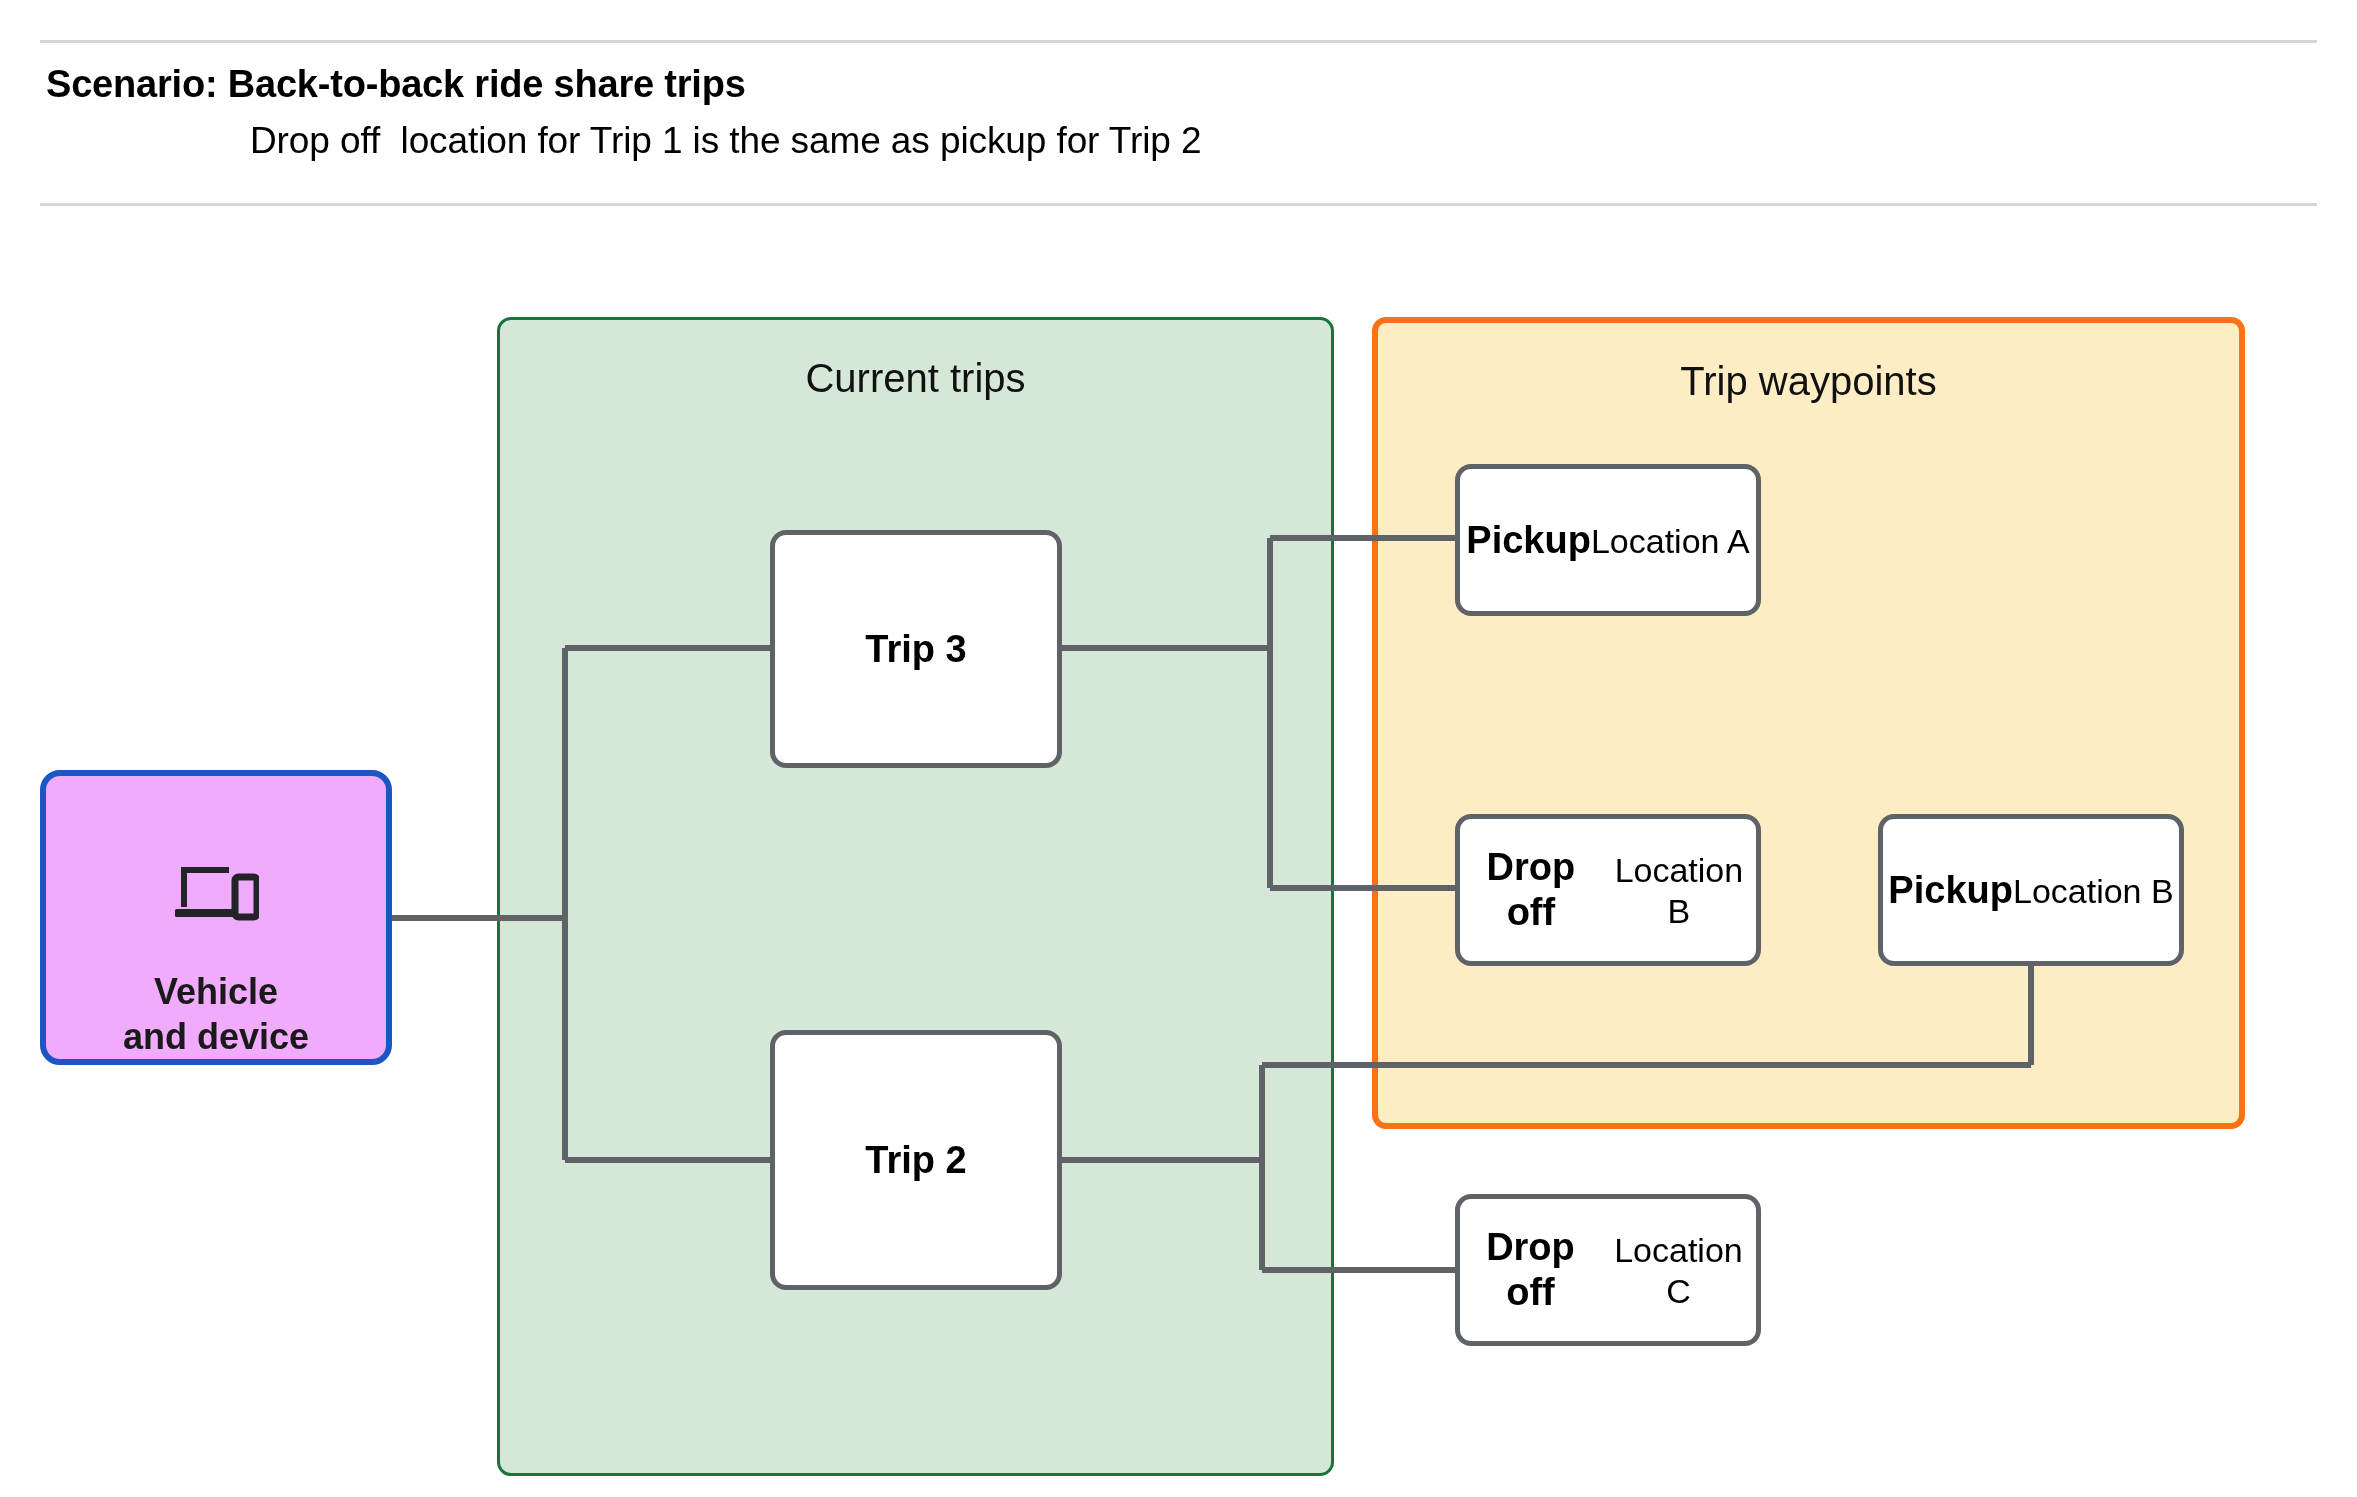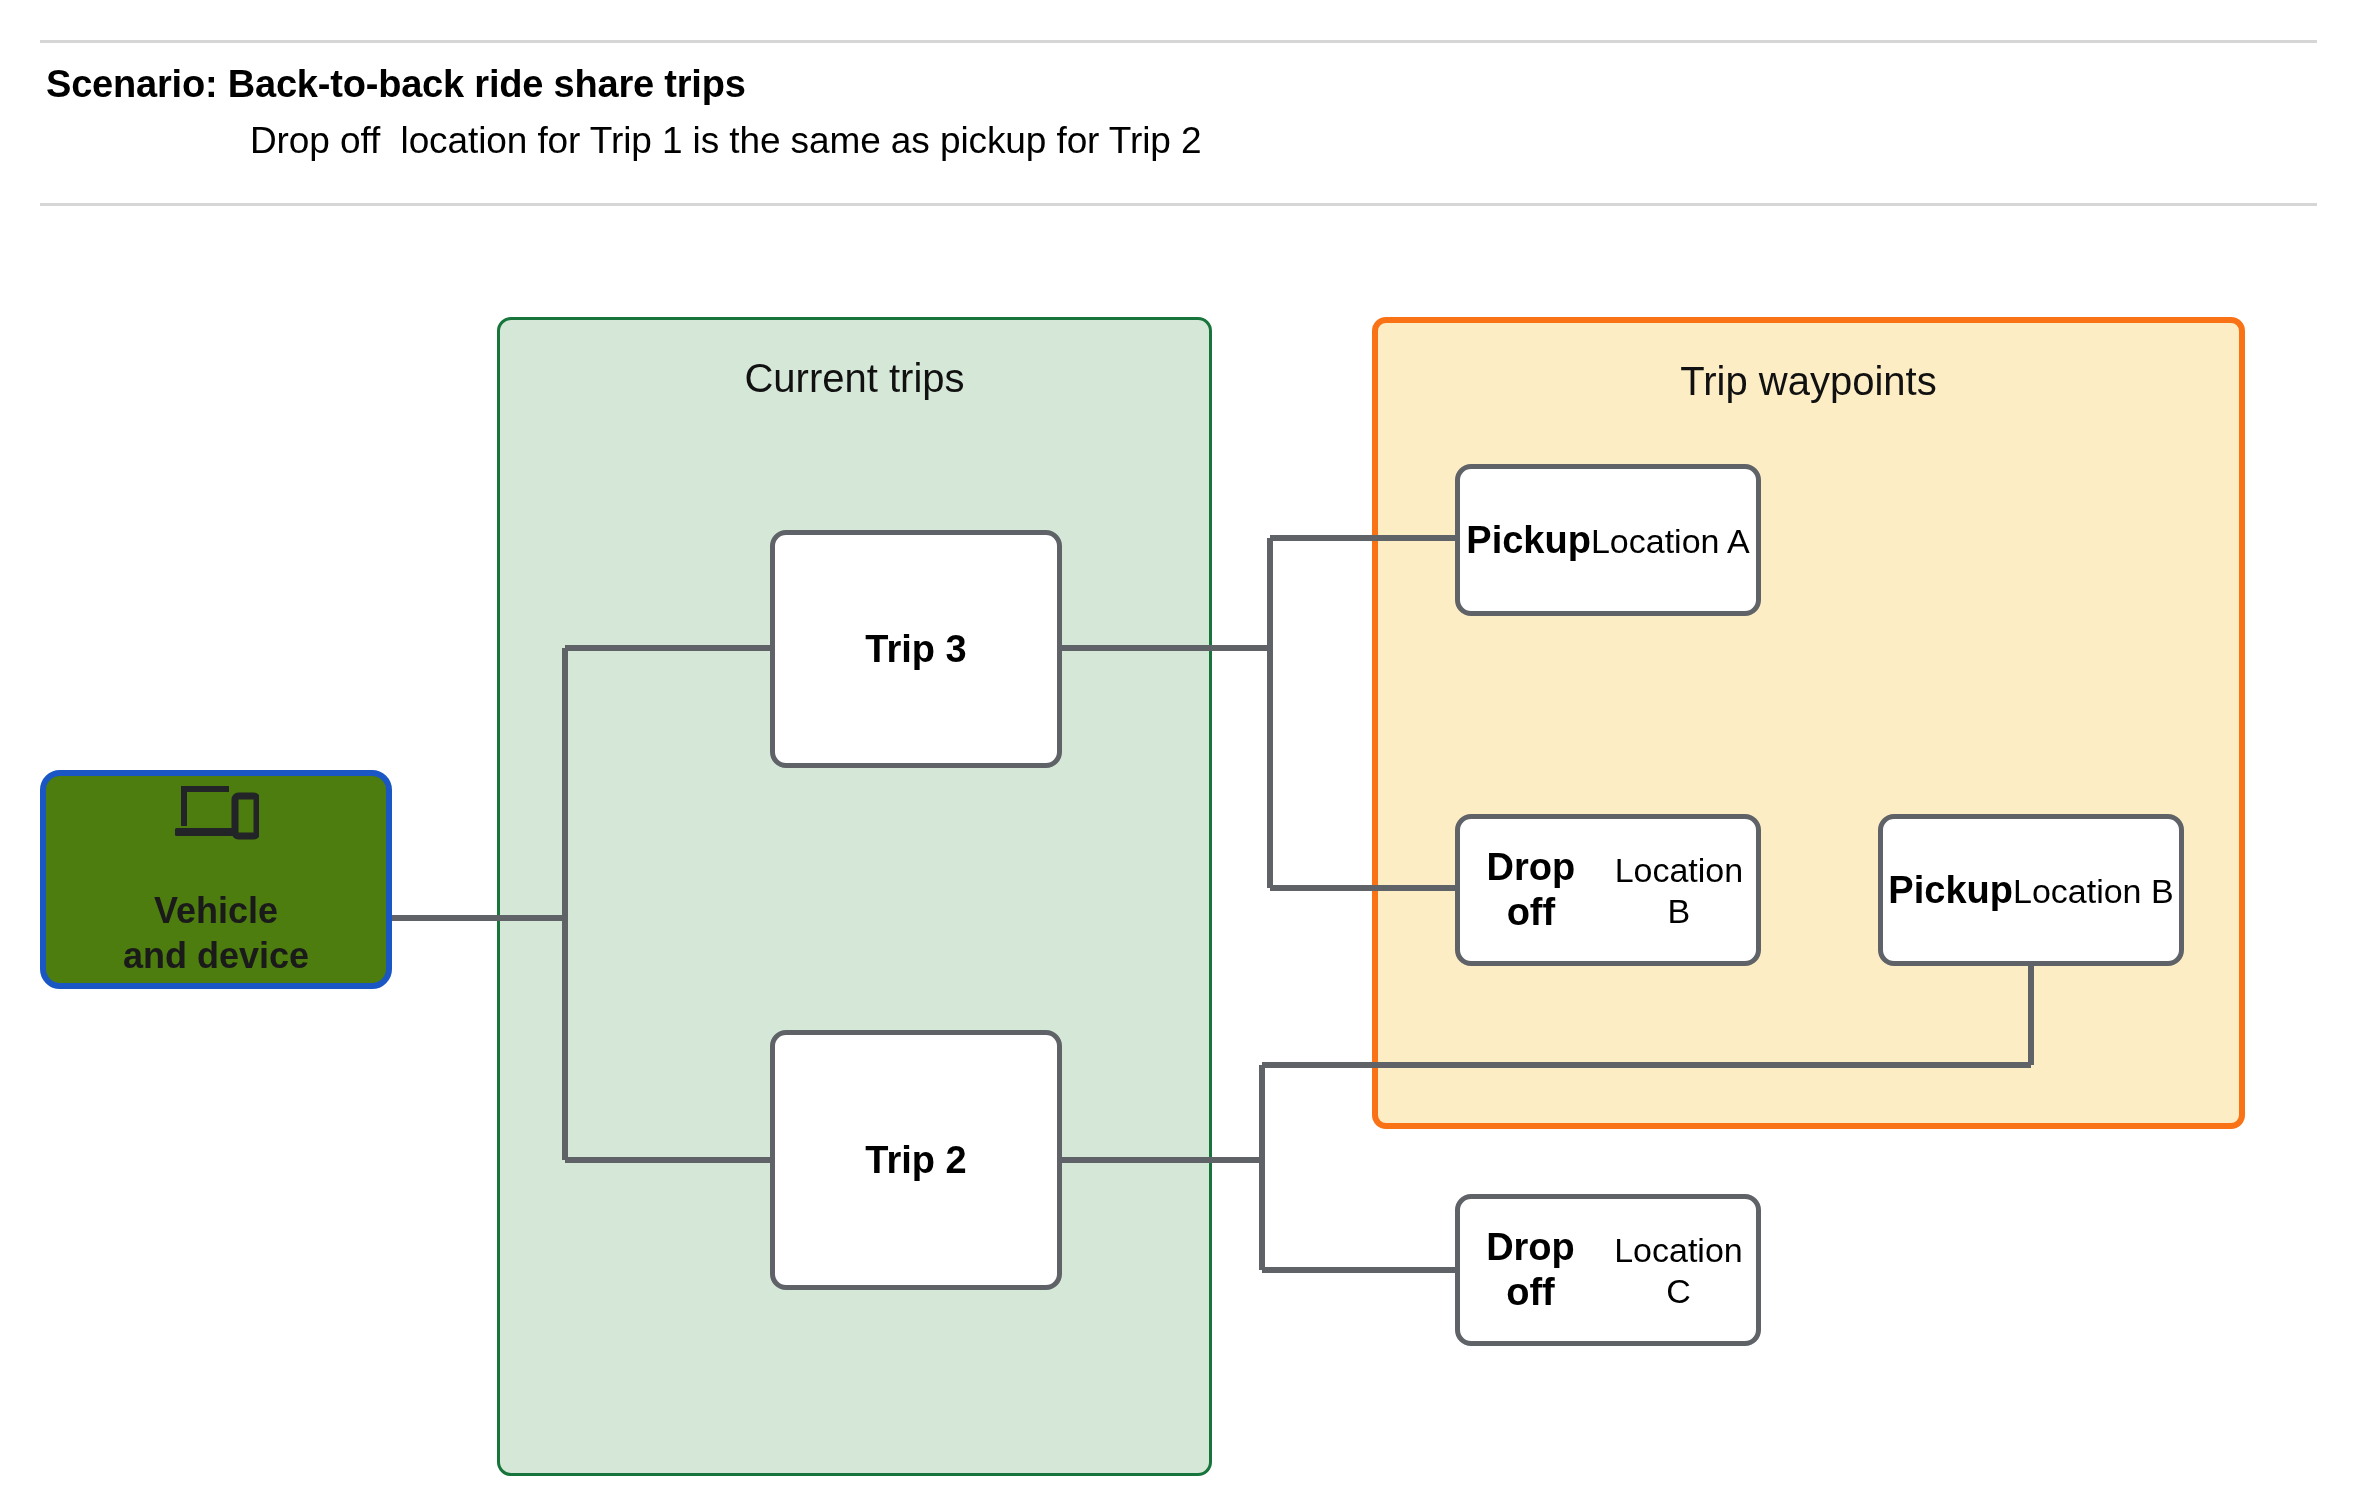--- a/index.html
+++ b/index.html
@@ -59,21 +59,21 @@
     top: 36px;
     left: 0;
     width: 100%;
     text-align: center;
     font-size: 40px;
     color: #111111;
   }
   #group-current-trips {
     left: 497px;
     top: 317px;
-    width: 715px;
+    width: 837px;
     height: 1159px;
     background: #d5e8d8;
     border: 3px solid #17753b;
   }
   #group-trip-waypoints {
     left: 1372px;
     top: 317px;
     width: 873px;
     height: 812px;
     background: #fcedc4;
@@ -124,29 +124,29 @@
   #node-dropoff-b  { left: 1455px; top:  814px; width: 306px; height: 152px; }
   #node-pickup-b   { left: 1878px; top:  814px; width: 306px; height: 152px; }
   #node-dropoff-c  { left: 1455px; top: 1194px; width: 306px; height: 152px; }
 
   
   #node-vehicle {
     position: absolute;
     left: 40px;
     top: 770px;
     width: 352px;
-    height: 219px;
+    height: 295px;
     box-sizing: border-box;
-    background: #4d7c0f;
+    background: #f0abfc;
     border: 6px solid #1a56c4;
     border-radius: 20px;
     display: flex;
     flex-direction: column;
     align-items: center;
-    justify-content: center;
+    justify-content: flex-end;
   }
   #vehicle-icon {
     margin-bottom: 44px;
     line-height: 0;
   }
   #vehicle-label {
     font-size: 36px;
     font-weight: bold;
     color: #1a1a1a;
     line-height: 1.25;

